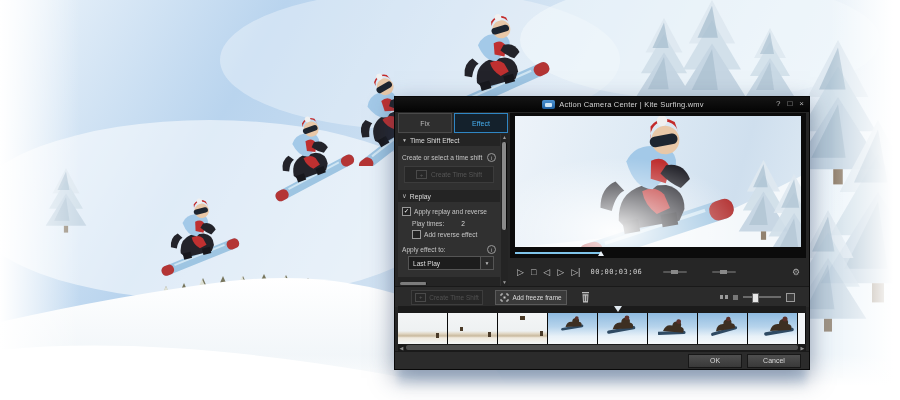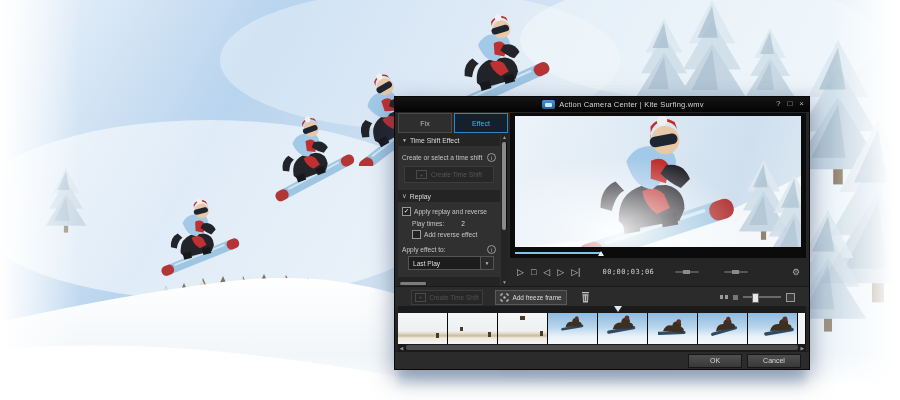--- a/index.html
+++ b/index.html
@@ -69,21 +69,21 @@
                background:radial-gradient(closest-side,rgba(255,255,255,.95),rgba(255,255,255,0));}
   .seekbar{position:absolute;left:5px;right:5px;bottom:2px;height:6px;}
   .seek-fill{position:absolute;left:0;top:2px;height:2px;background:#7fc4ea;}
   .seek-handle{position:absolute;right:-3px;bottom:-2px;width:0;height:0;
                border-left:3px solid transparent;border-right:3px solid transparent;border-bottom:5px solid #e8eef3;}
 
   
   .player-bar{position:absolute;left:115px;right:3px;top:162px;height:26px;display:flex;align-items:center;
               gap:7px;padding-left:7px;background:#262626;}
   .pbtn{color:#c6c6c6;font-size:9px;line-height:10px;}
-  .timecode{font-family:"DejaVu Sans Mono",monospace;font-size:7px;color:#cfcfcf;letter-spacing:.5px;margin-left:15px;}
+  .timecode{font-family:"DejaVu Sans Mono",monospace;font-size:7px;color:#cfcfcf;letter-spacing:.5px;margin-left:3px;}
   .mini-slider{width:24px;height:2px;background:#565656;border-radius:1px;position:relative;}
   .mini-slider::after{content:"";position:absolute;left:8px;top:-1px;width:7px;height:4px;background:#8a8a8a;}
   .gear{margin-left:auto;margin-right:6px;color:#a8a8a8;font-size:9px;}
 
   
   .tools{position:absolute;left:0;right:0;top:189px;height:20px;background:#2b2b2b;border-top:1px solid #191919;
          display:flex;align-items:center;}
   .tool-btn-dis{margin-left:16px;width:70px;height:13px;border:1px solid #3d3d3d;background:#272727;color:#515151;
          display:flex;align-items:center;justify-content:center;gap:3px;font-size:6.4px;}
   .freeze-btn{margin-left:12px;width:70px;height:13px;border:1px solid #5a5a5a;background:#3a3a3a;color:#dcdcdc;

